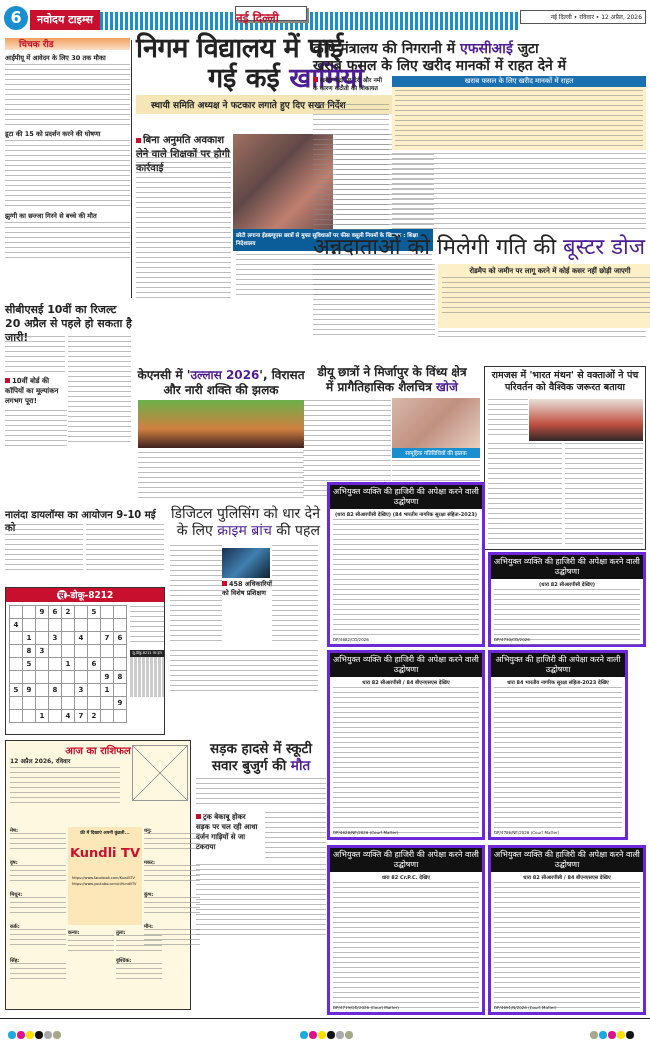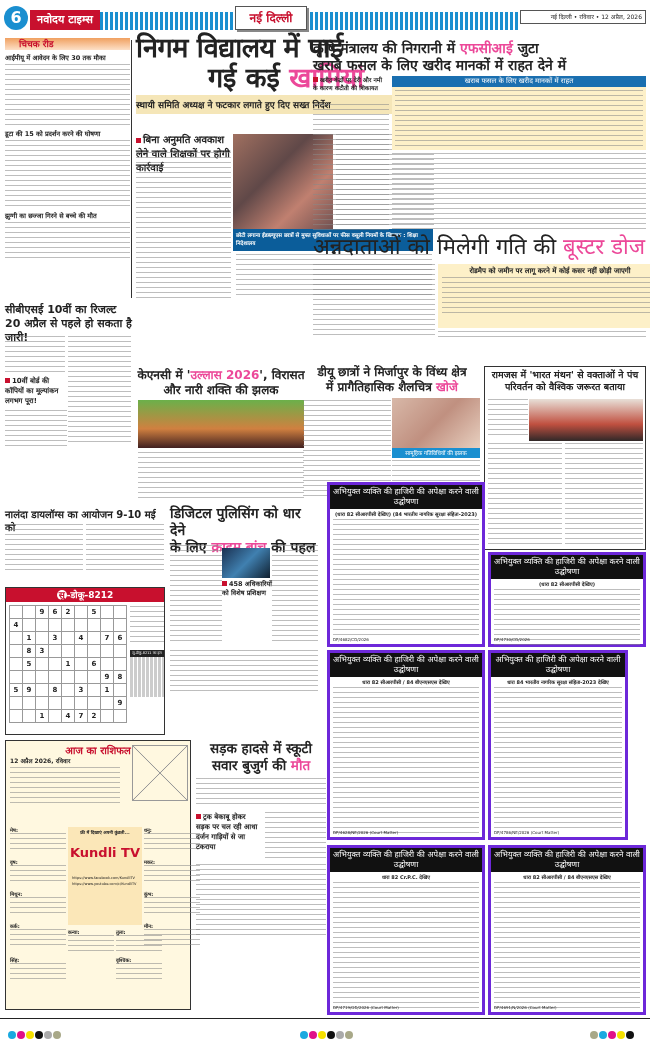--- a/index.html
+++ b/index.html
@@ -2,24 +2,24 @@
 <html><head>
 <meta charset="utf-8">
 <style>
 *{box-sizing:border-box;margin:0;padding:0}
 body{width:650px;height:1043px;background:#fff;font-family:"DejaVu Sans",sans-serif;color:#222;position:relative;overflow:hidden}
 .abs{position:absolute}
 .masthead{left:0;top:0;width:650px;height:36px}
 .pgnum{left:4px;top:6px;width:24px;height:24px;border-radius:50%;background:#1a8fd0;color:#fff;font-size:16px;font-weight:bold;text-align:center;line-height:24px}
 .brand{left:30px;top:10px;width:70px;height:20px;background:#c8102e;color:#fff;font-size:11px;font-weight:bold;text-align:center;line-height:20px}
 .stripes{left:100px;top:12px;width:420px;height:18px;background:repeating-linear-gradient(90deg,#1a8fd0 0 3px,#fff 3px 5px)}
-.citybox{left:235px;top:6px;width:72px;height:24px;background:#fff;border:1px solid #555;color:#c8102e;font-weight:bold;font-size:12px;text-align:center;line-height:22px;box-shadow:2px 2px 0 #888}
+.citybox{left:235px;top:6px;width:72px;height:15px;background:#fff;border:1px solid #555;color:#c8102e;font-weight:bold;font-size:12px;line-height:22px;box-shadow:2px 2px 0 #888}
 .datebox{left:520px;top:10px;width:126px;height:14px;border:1px solid #555;font-size:6px;line-height:12px;text-align:right;padding-right:3px;background:#fff}
 .gray{background:repeating-linear-gradient(180deg,#888 0 1px,transparent 1px 5px);opacity:.55}
-.blue{color:#ec4899}
+.blue{color:#4c1d95}
 .red{color:#c8102e}
 .box{border:1px solid #333}
 .photo{background:linear-gradient(135deg,#a07060,#604848 40%,#c08070 70%,#705050)}
 .notice{border:3px solid #6d28d9;background:#fff}
 .notice .head{background:#111;color:#fff;font-size:8px;text-align:center;padding:2px 0;line-height:10px}
 .notice .sub{font-size:5px;text-align:center;font-weight:bold;margin:2px 0}
 .notice .ref{font-size:4px;position:absolute;bottom:2px;left:3px}
 .sudoku{border-collapse:collapse}
 .sudoku td{width:13px;height:13px;border:1px solid #999;font-size:7px;text-align:center;font-weight:bold}
 .dot{display:inline-block;width:8px;height:8px;border-radius:50%;margin-right:1px}
@@ -43,21 +43,21 @@
   <div style="font-size:6.5px;font-weight:bold;margin:3px 0 2px">डूटा की 15 को प्रदर्शन करने की घोषणा</div>
   <div class="gray" style="height:68px"></div>
   <div style="font-size:6.5px;font-weight:bold;margin:3px 0 2px">झुग्गी का छज्जा गिरने से बच्चे की मौत</div>
   <div class="gray" style="height:40px"></div>
 </div>
 <div class="abs" style="left:131px;top:40px;width:1px;height:258px;background:#333"></div>
 
 <div class="abs" style="left:136px;top:33px;width:300px">
   <div style="font-size:27px;font-weight:bold;line-height:30px;letter-spacing:-0.5px">निगम विद्यालय में पाई</div>
   <div style="font-size:27px;font-weight:bold;line-height:30px;text-align:center"><span>गई कई</span> <span class="blue">खामियां</span></div>
-  <div style="background:#f5e6b8;font-size:9px;font-weight:bold;padding:3px 0;margin-top:2px">स्थायी समिति अध्यक्ष ने फटकार लगाते हुए दिए सख्त निर्देश</div>
+  <div style="background:#f5e6b8;font-size:9px;font-weight:bold;padding:3px 15px;margin-top:2px">स्थायी समिति अध्यक्ष ने फटकार लगाते हुए दिए सख्त निर्देश</div>
 </div>
 <div class="abs bullet" style="left:136px;top:132px;width:95px;font-size:10px;font-weight:bold">बिना अनुमति अवकाश लेने वाले शिक्षकों पर होगी कार्रवाई</div>
 <div class="abs gray" style="left:136px;top:152px;width:95px;height:146px"></div>
 <div class="abs photo" style="left:233px;top:134px;width:100px;height:95px"></div>
 <div class="abs" style="left:233px;top:229px;width:200px;height:22px;background:#0b5d9a;color:#fff;font-size:5.5px;font-weight:bold;padding:2px 3px;line-height:8px">छोटी लगाना ईडब्ल्यूएस छात्रों से मुफ्त सुविधाओं पर फीस वसूली नियमों के खिलाफ : शिक्षा निदेशालय</div>
 <div class="abs gray" style="left:236px;top:254px;width:196px;height:45px"></div>
 <div class="abs gray" style="left:336px;top:134px;width:98px;height:92px"></div>
 
 <div class="abs" style="left:313px;top:40px;width:335px">
   <div style="font-size:14px;font-weight:bold;line-height:17px"><span>कृषि मंत्रालय की निगरानी में</span> <span class="blue">एफसीआई</span> <span>जुटा</span></div>
@@ -104,21 +104,21 @@
   <div class="abs photo" style="left:44px;top:32px;width:114px;height:42px;background:linear-gradient(180deg,#e8e0d8,#c05040 60%,#302828)"></div>
   <div class="abs gray" style="left:3px;top:32px;width:40px;height:40px"></div>
   <div class="abs gray" style="left:3px;top:76px;width:74px;height:104px"></div>
   <div class="abs gray" style="left:80px;top:76px;width:78px;height:104px"></div>
 </div>
 
 <div class="abs" style="left:5px;top:508px;width:160px;font-size:10px;font-weight:bold;line-height:13px">नालंदा डायलॉग्स का आयोजन 9-10 मई को</div>
 <div class="abs gray" style="left:5px;top:524px;width:78px;height:50px"></div>
 <div class="abs gray" style="left:86px;top:524px;width:78px;height:50px"></div>
 
-<div class="abs" style="left:170px;top:505px;width:150px;text-align:left;font-size:14px;font-weight:bold;line-height:17px">
+<div class="abs" style="left:170px;top:505px;width:150px;text-align:right;font-size:14px;font-weight:normal;line-height:17px">
   <span>डिजिटल पुलिसिंग को धार देने</span><br><span>के लिए</span> <span class="blue">क्राइम ब्रांच</span> <span>की पहल</span>
 </div>
 <div class="abs gray" style="left:170px;top:545px;width:52px;height:100px"></div>
 <div class="abs" style="left:222px;top:548px;width:48px;height:30px;background:linear-gradient(135deg,#1a3050,#4080b0,#102030)"></div>
 <div class="abs bullet" style="left:222px;top:580px;width:50px;font-size:6.5px;font-weight:bold;line-height:9px">458 अधिकारियों को विशेष प्रशिक्षण</div>
 <div class="abs gray" style="left:272px;top:545px;width:46px;height:100px"></div>
 <div class="abs gray" style="left:170px;top:650px;width:148px;height:45px"></div>
 
 <div class="abs box" style="left:5px;top:587px;width:160px;height:148px">
   <div style="background:#c8102e;color:#fff;height:14px;font-size:9px;font-weight:bold;text-align:center;line-height:14px"><span style="background:#fff;color:#c8102e;border-radius:50%;padding:0 2px">सु</span><span>-डोकू-8212</span></div>

